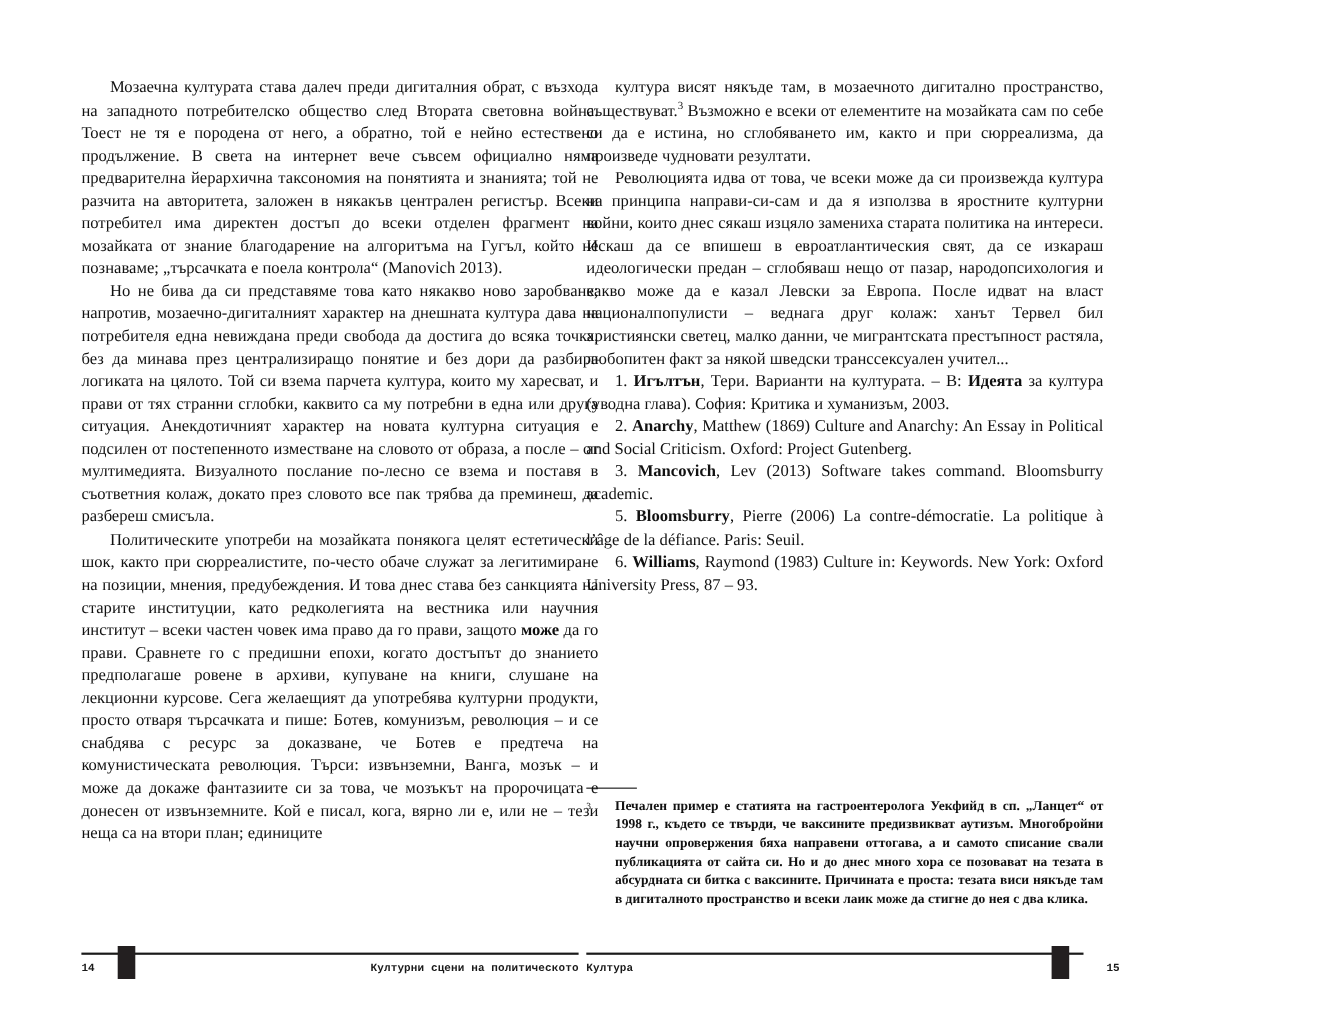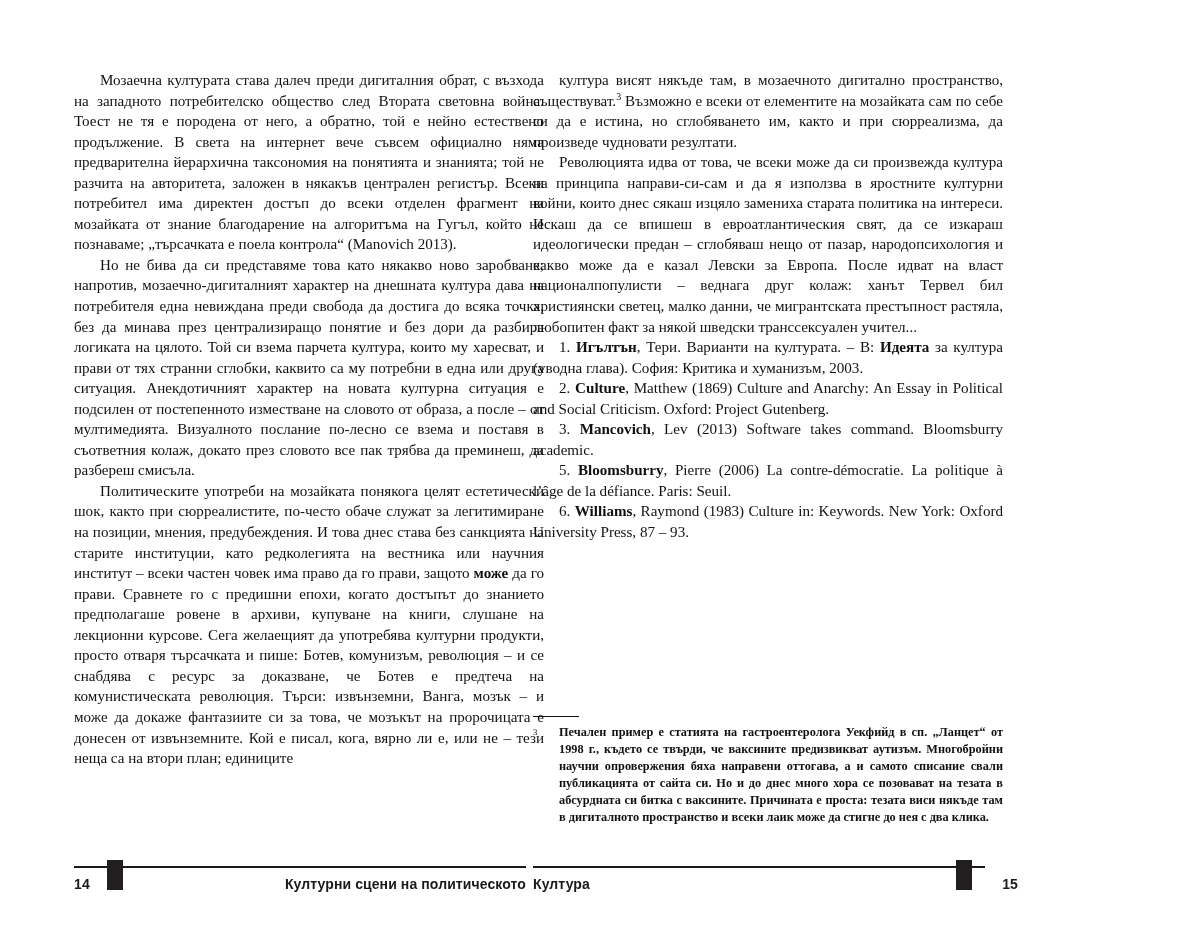--- a/index.html
+++ b/index.html
@@ -128,22 +128,22 @@
     width: 16px;
     height: 30px;
     background: #231f20;
   }
   .page-left  .footer-block { left: 107px; }
   .page-right .footer-block { left: 478px; }
 
   .footer-text {
     position: absolute;
     top: 22px;
-    font-family: Liberation Sans, sans-serif;
-    font-size: 14px;
+    font-family: Liberation Mono, monospace;
+    font-size: 10px;
     font-weight: 700;
     letter-spacing: 0.1px;
     color: #1a1a1a;
     white-space: nowrap;
   }
   .page-left  .footer-pageno { left: 74px; }
   .page-left  .footer-title  { right: 74px; }
   .page-right .footer-title  { left: 55px; }
   .page-right .footer-pageno { right: 60px; margin-left: 40px; }
 </style>
@@ -177,21 +177,21 @@
 
     <div class="textcol">
 
       <p class="para"><span>култура висят някъде там, в мозаечното дигитално пространство, съществуват.</span><sup class="fnref">3</sup><span> Възможно е всеки от елементите на мозайката сам по себе си да е истина, но сглобяването им, както и при сюрреализма, да произведе чудновати резултати.</span></p>
 
       <p class="para">Революцията идва от това, че всеки може да си произвежда култура на принципа направи-си-сам и да я използва в яростните културни войни, които днес сякаш изцяло замениха старата политика на интереси. Искаш да се впишеш в евроатлантическия свят, да се изкараш идеологически предан – сглобяваш нещо от пазар, народопсихология и какво може да е казал Левски за Европа. После идват на власт националпопулисти – веднага друг колаж: ханът Тервел бил християнски светец, малко данни, че мигрантската престъпност растяла, любопитен факт за някой шведски транссексуален учител...</p>
 
 
       <div class="biblio">
           <p><span>1. </span><b>Игълтън</b><span>, Тери. Варианти на културата. – В: </span><b>Идеята</b><span> за култура (уводна глава). София: Критика и хуманизъм, 2003.</span></p>
-          <p><span>2. </span><b>Culture</b><span>, Matthew (1869) Culture and Anarchy: An Essay in Political and Social Criticism. Oxford: Project Gutenberg.</span></p>
+          <p><span>2. </span><b>Anarchy</b><span>, Matthew (1869) Culture and Anarchy: An Essay in Political and Social Criticism. Oxford: Project Gutenberg.</span></p>
           <p><span>3. </span><b>Mancovich</b><span>, Lev (2013) Software takes command. Bloomsburry academic.</span></p>
           <p><span>5. </span><b>Bloomsburry</b><span>, Pierre (2006) La contre-démocratie. La politique à l’âge de la défiance. Paris: Seuil.</span></p>
           <p><span>6. </span><b>Williams</b><span>, Raymond (1983) Culture in: Keywords. New York: Oxford University Press, 87 – 93.</span></p>
         </div>
 
     </div>
 
     <div class="footnote-zone">
       <div class="footnote-rule"></div>
       <div class="footnote">

